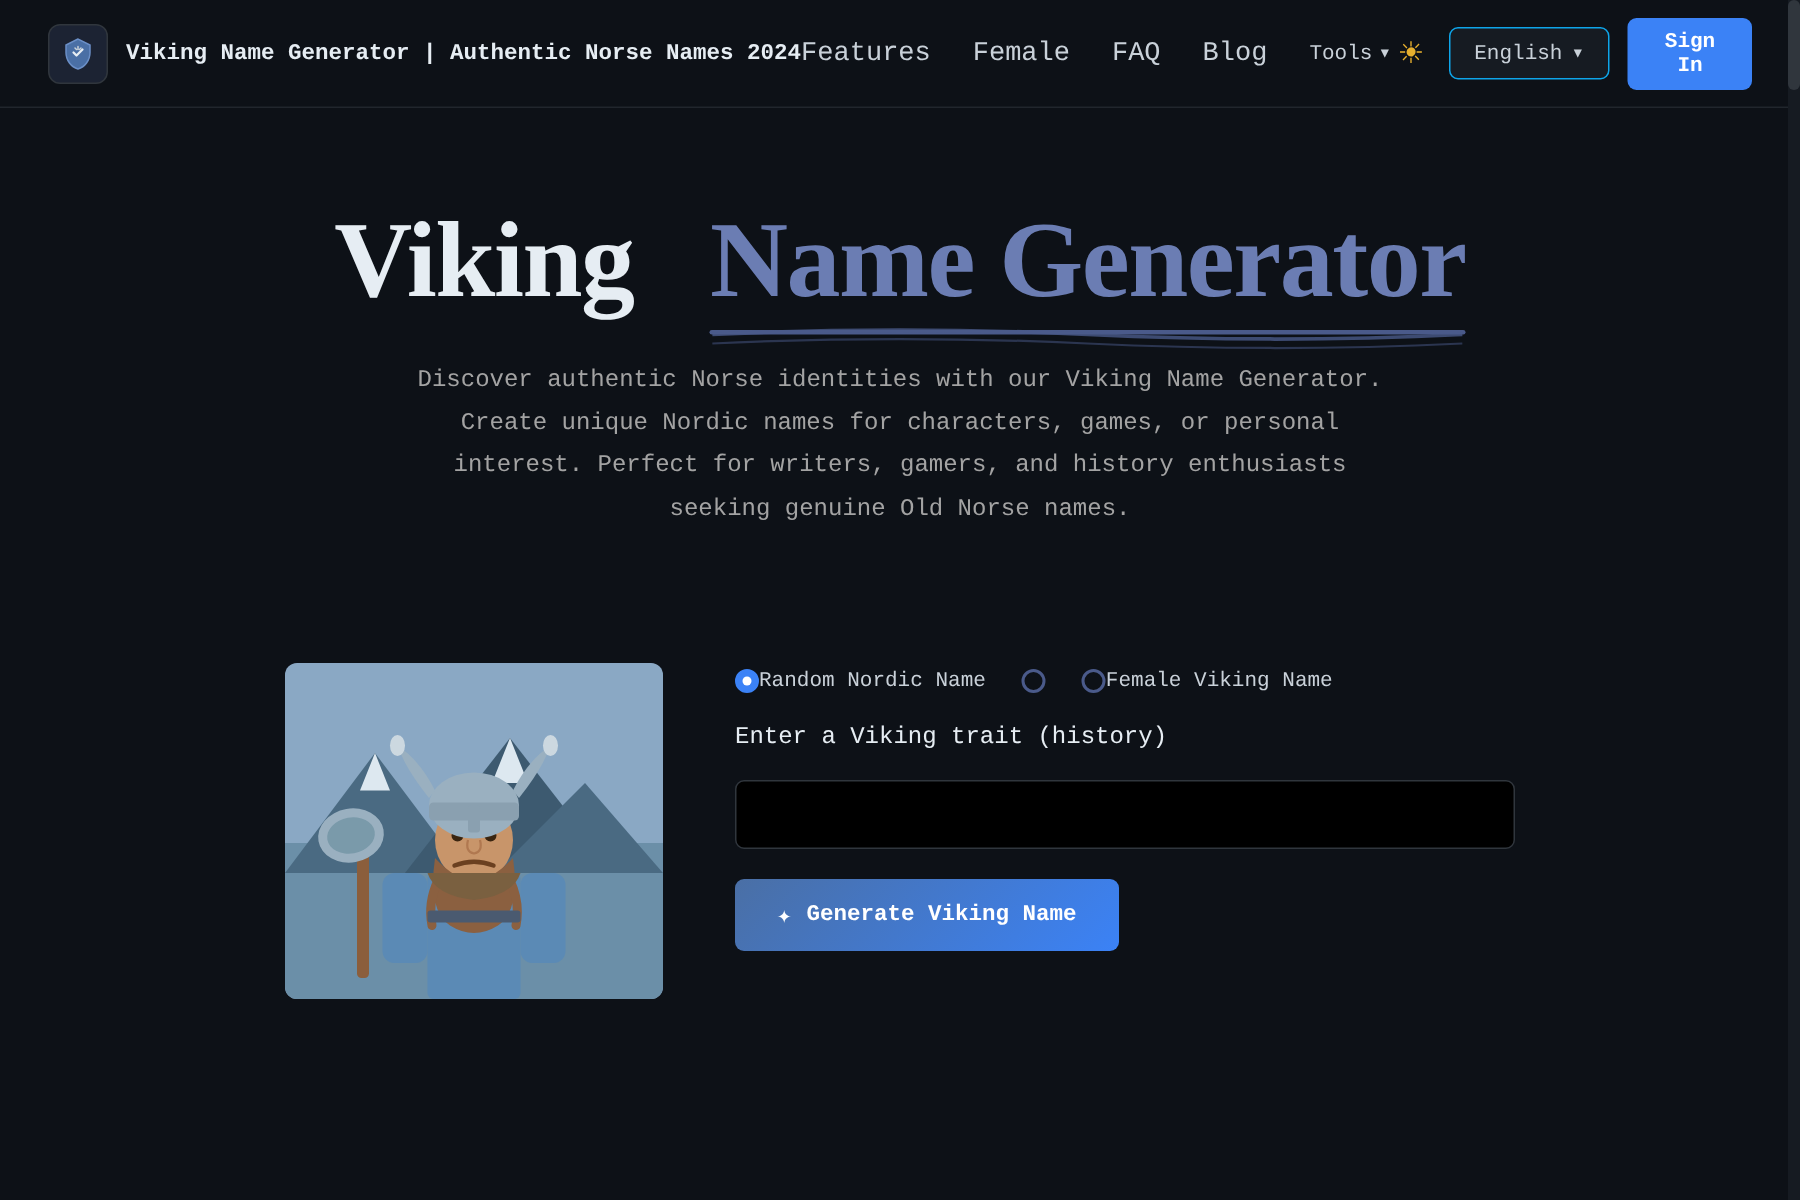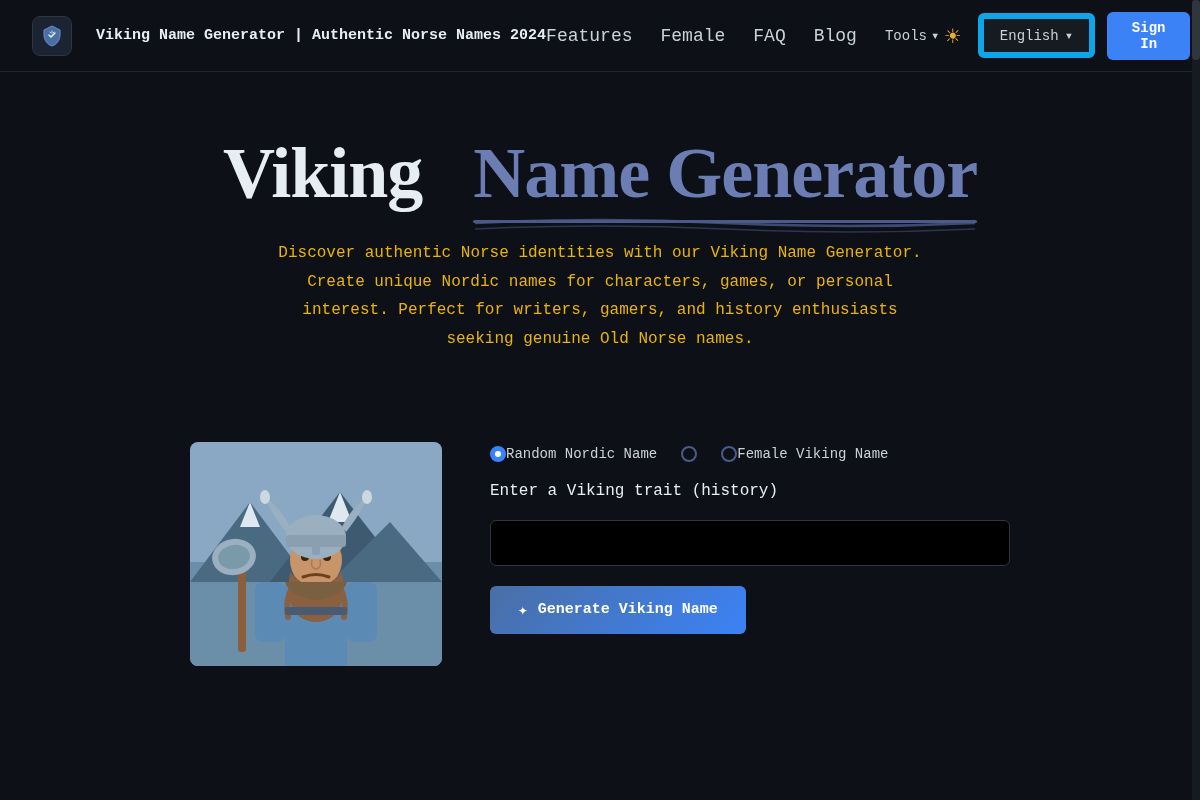--- a/index.html
+++ b/index.html
@@ -21,21 +21,21 @@
       height: 72px;
       background-color: #0d1117;
       border-bottom: 1px solid #21262d;
       position: relative;
       z-index: 10;
     }
 
     .nav-left {
       display: flex;
       align-items: center;
-      gap: 24px;
+      gap: 12px;
     }
 
     .nav-logo-icon {
       width: 40px;
       height: 40px;
       background: #1c2333;
       border: 1px solid #30363d;
       border-radius: 8px;
       display: flex;
       align-items: center;
@@ -95,21 +95,21 @@
       color: #e6af2e;
       font-size: 20px;
     }
 
     .lang-btn {
       display: flex;
       align-items: center;
       gap: 6px;
       padding: 8px 16px;
       background: #161b22;
-      border: 6px solid #0ea5e9;
+      border: 1px solid #0ea5e9;
       border-radius: 6px;
       color: #c9d1d9;
       font-size: 14px;
       cursor: pointer;
       font-family: 'Courier New', Courier, monospace;
     }
 
     .sign-in-btn {
       padding: 8px 20px;
       background: #3b82f6;
@@ -166,21 +166,21 @@
       position: absolute;
       bottom: -18px;
       left: -10px;
       right: -10px;
     }
 
     .hero-description {
       max-width: 660px;
       font-size: 16px;
       line-height: 1.8;
-      color: #eab308;
+      color: #a3a3a3;
       margin-bottom: 48px;
       font-family: 'Courier New', Courier, monospace;
     }
 
     
     .generator-section {
       display: flex;
       align-items: flex-start;
       gap: 48px;
       max-width: 900px;

